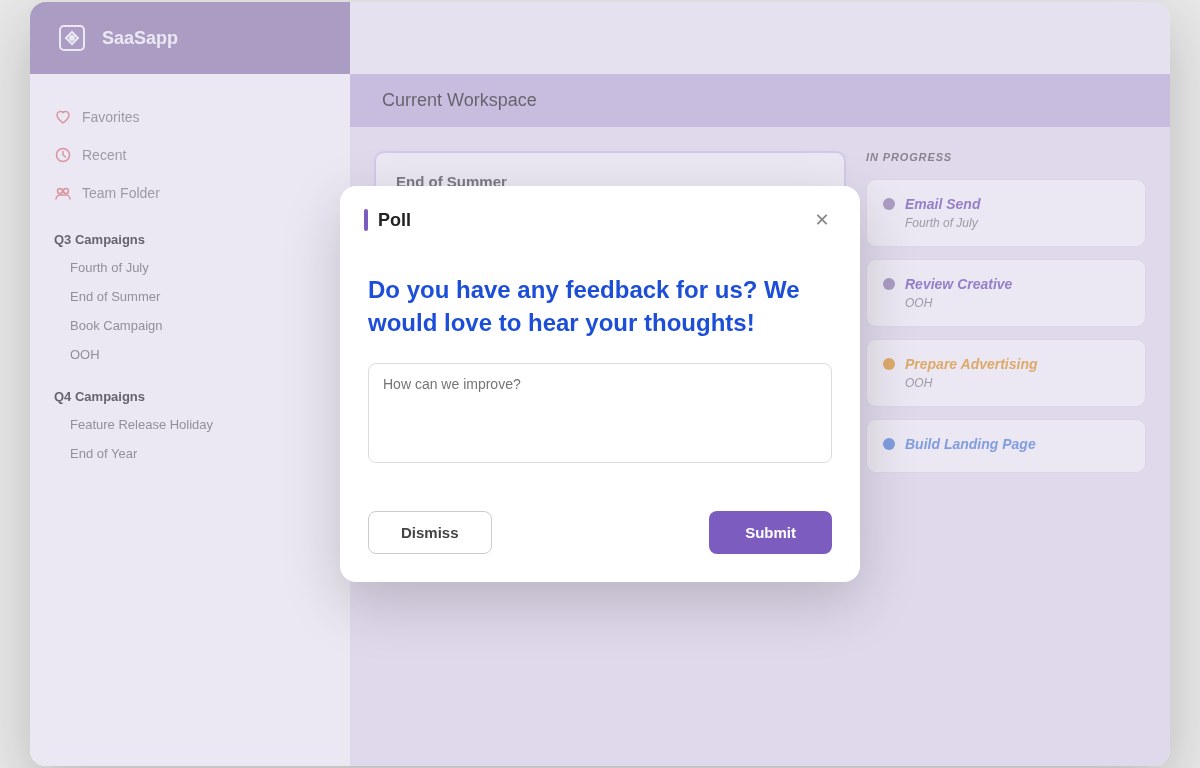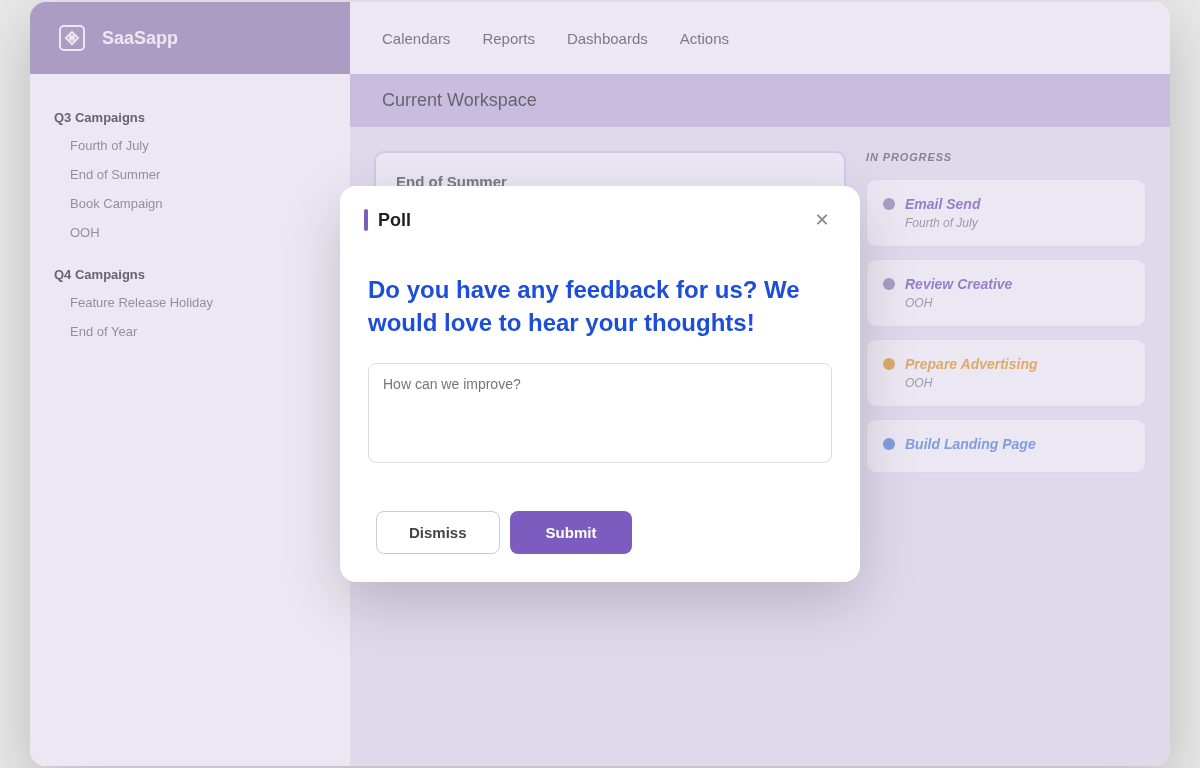--- a/index.html
+++ b/index.html
@@ -243,23 +243,23 @@
       border-radius: 8px;
       padding: 12px 14px;
       font-size: 14px;
       color: #aaa;
       resize: none;
       outline: none;
       font-family: inherit;
     }
     .modal-footer {
       display: flex;
-      justify-content: flex-start;
+      justify-content: space-between;
       gap: 10px;
-      padding: 20px 36px 28px;
+      padding: 20px 28px 28px;
     }
     .btn-dismiss {
       padding: 12px 32px;
       border-radius: 8px;
       border: 1.5px solid #ccc;
       background: white;
       font-size: 15px;
       font-weight: 600;
       color: #444;
       cursor: pointer;
@@ -303,31 +303,48 @@
 
   <div class="top-nav">
     <div class="logo-area">
       <svg class="logo-icon" viewBox="0 0 36 36" fill="none">
         <rect x="6" y="6" width="24" height="24" rx="4" stroke="white" stroke-width="2" fill="none"></rect>
         <path d="M12 18 L18 12 L24 18 L18 24 Z" stroke="white" stroke-width="2" fill="none"></path>
         <circle cx="18" cy="18" r="3" fill="white"></circle>
       </svg>
       <span class="logo-text">SaaSapp</span>
     </div>
-    <nav class="nav-links">
-      <a class="nav-link">Calendars</a>
-      <a class="nav-link">Reports</a>
-      <a class="nav-link">Dashboards</a>
-      <a class="nav-link">Actions</a>
-    </nav>
   </div>
 
   <div class="main-content">
 
     <aside class="sidebar">
+      <div class="sidebar-section">
+        <div class="sidebar-item">
+          <svg class="icon" viewBox="0 0 18 18" fill="none">
+            <path d="M9 15s-6-4.3-6-8.5A3.5 3.5 0 019 4.5 3.5 3.5 0 0115 6.5C15 10.7 9 15 9 15z" stroke="#e08080" stroke-width="1.5" fill="none"></path>
+          </svg>
+          <span>Favorites</span>
+        </div>
+        <div class="sidebar-item">
+          <svg class="icon" viewBox="0 0 18 18" fill="none">
+            <circle cx="9" cy="9" r="6.5" stroke="#e08080" stroke-width="1.5"></circle>
+            <path d="M9 5.5V9l2.5 2" stroke="#e08080" stroke-width="1.5" stroke-linecap="round"></path>
+          </svg>
+          <span>Recent</span>
+        </div>
+        <div class="sidebar-item">
+          <svg class="icon" viewBox="0 0 18 18" fill="none">
+            <circle cx="6" cy="7" r="2.5" stroke="#e08080" stroke-width="1.5"></circle>
+            <circle cx="12" cy="7" r="2.5" stroke="#e08080" stroke-width="1.5"></circle>
+            <path d="M2 15c0-2.2 1.8-4 4-4h6c2.2 0 4 1.8 4 4" stroke="#e08080" stroke-width="1.5" stroke-linecap="round"></path>
+          </svg>
+          <span>Team Folder</span>
+        </div>
+      </div>
       <div class="sidebar-section">
         <div class="sidebar-group-label">Q3 Campaigns</div>
         <div class="sidebar-sub-item">Fourth of July</div>
         <div class="sidebar-sub-item">End of Summer</div>
         <div class="sidebar-sub-item">Book Campaign</div>
         <div class="sidebar-sub-item">OOH</div>
       </div>
       <div class="sidebar-section">
         <div class="sidebar-group-label">Q4 Campaigns</div>
         <div class="sidebar-sub-item">Feature Release Holiday</div>

